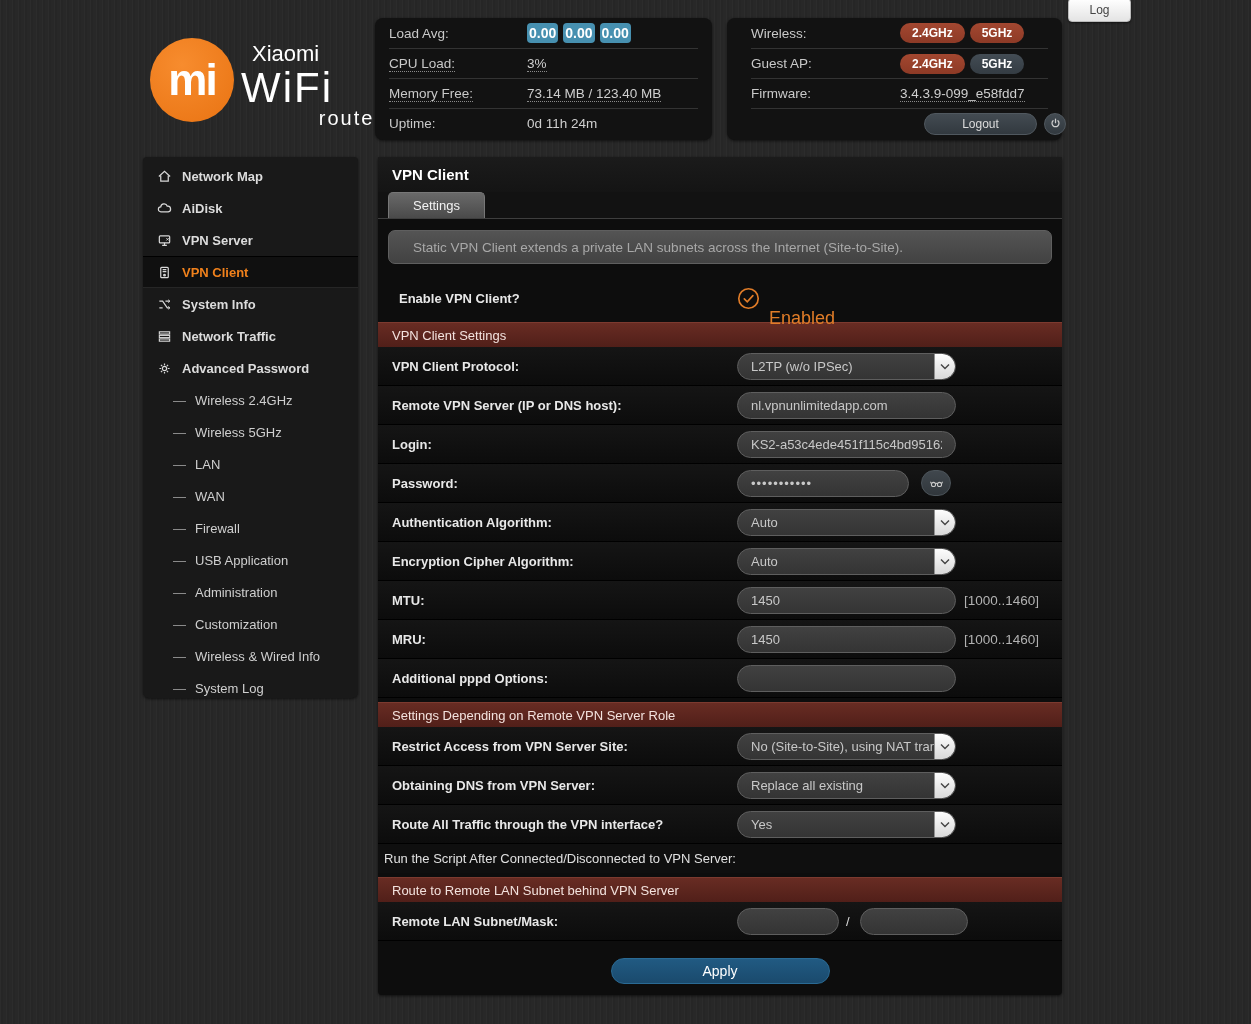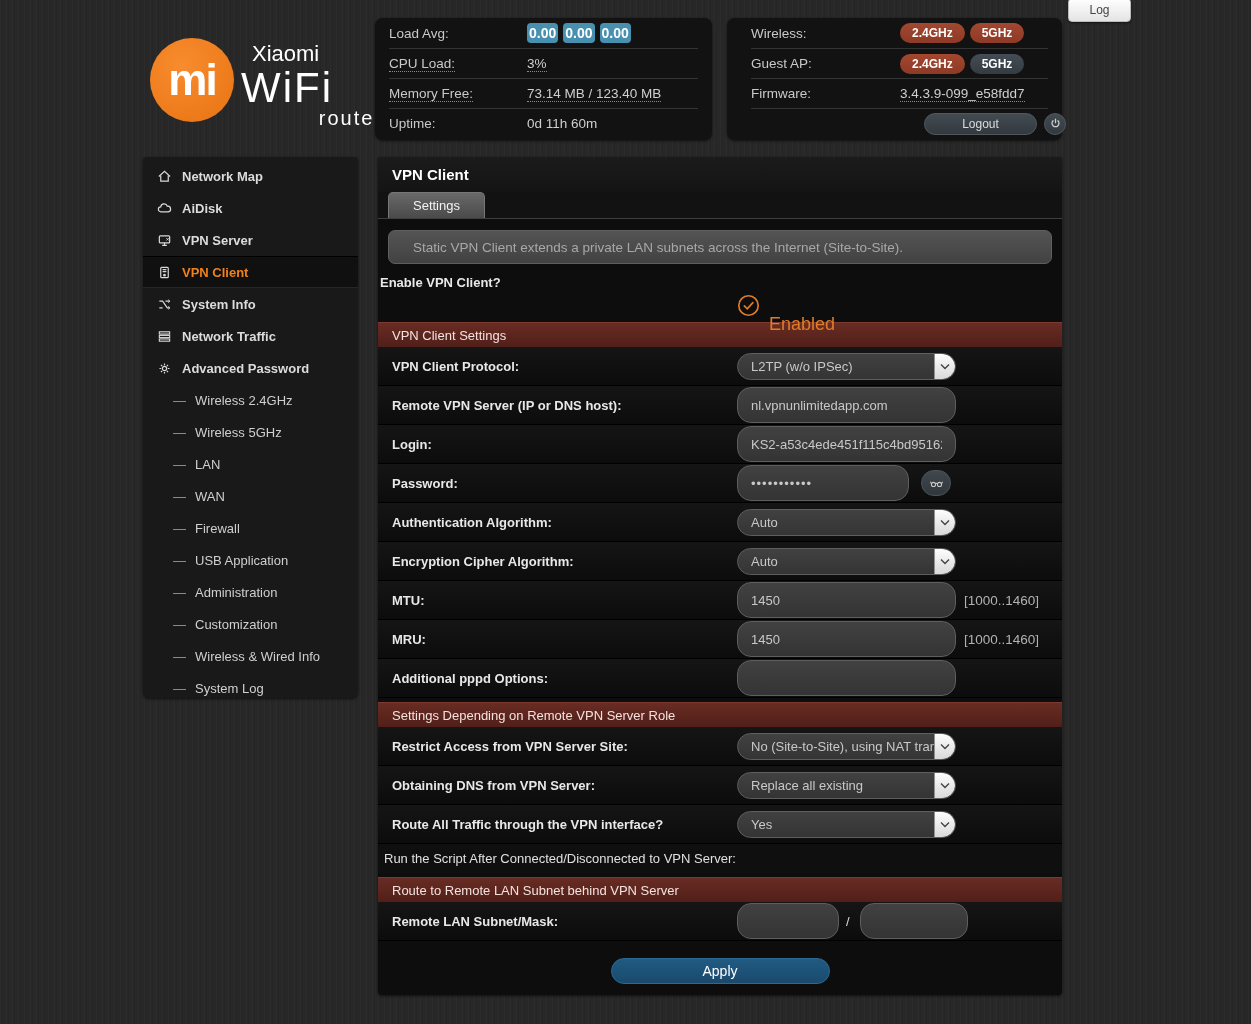--- a/index.html
+++ b/index.html
@@ -91,39 +91,39 @@
   .tab {
     height:26px; padding:0 24px; background:linear-gradient(#696969,#4a4a4a);
     border:1px solid #777; border-bottom:none; border-radius:5px 5px 0 0;
     color:#f2f2f2; font-size:13px; display:flex; align-items:center; cursor:pointer;
   }
   .desc-box {
     margin:11px 10px; height:34px; background:linear-gradient(#545454,#424242);
     border:1px solid #5f5f5f; border-radius:7px; display:flex; align-items:center;
     padding-left:24px; color:#a8a8a8; font-size:13.5px;
   }
-  .enable-row { height:47px; display:flex; align-items:flex-start; padding-left:2px; position:relative; }
+  .enable-row { height:47px; display:flex; align-items:center; padding-left:21px; position:relative; }
   .row-label { font-size:13px; font-weight:bold; color:#e8e8e8; }
   .enable-value { position:absolute; left:359px; display:flex; align-items:center; gap:9px; cursor:pointer; }
   .enable-text { color:#e07c28; font-size:18px;margin-top:39px; }
 
   .sec-header {
     height:25px; background:linear-gradient(#682c23,#511f19); border-top:1px solid #7c3a2f;
     display:flex; align-items:center; padding-left:14px;
     color:#f3e2de; font-size:13px; font-weight:normal;text-align:center;
   }
   .sec-gap { margin-top:4px; }
 
   .f-row {
     height:39px; display:flex; align-items:center; padding-left:14px; position:relative;
     background:linear-gradient(#151515,#0c0c0c); border-bottom:1px solid #000;
   }
   .f-control { position:absolute; left:359px; display:flex; align-items:center; }
   .pill-input {
-    width:219px; height:36px; background:linear-gradient(#414141,#343434);
+    width:219px; height:27px; background:linear-gradient(#414141,#343434);
     border:1px solid #5e5e5e; border-radius:14px; color:#c8c8c8; font-size:13px;
     padding:0 13px; font-family:"Liberation Sans", sans-serif; outline:none;
   }
   .pill-input.narrow { width:172px; }
   .pill-input.half  { width:102px; }
   .pill-input.half2 { width:108px; letter-spacing:0; margin-left:10px; }
   .pw { letter-spacing:1px; }
   .select {
     width:219px; height:27px; background:linear-gradient(#414141,#343434);
     border:1px solid #5e5e5e; border-radius:14px; position:relative; cursor:pointer;
@@ -188,21 +188,21 @@
       </span>
   </div>
   <div class="ip-row">
     <span class="ip-label dotted">Memory Free:</span>
     <span class="ip-value">
         <span class="dotted">73.14 MB / 123.40 MB</span>
       </span>
   </div>
   <div class="ip-row">
     <span class="ip-label">Uptime:</span>
-    <span class="ip-value">0d 11h 60m</span>
+    <span class="ip-value">0d 11h 24m</span>
   </div>
 </div>
 
 <div class="info-panel panel-radio">
   <div class="ip-row">
     <span class="ip-label">Wireless:</span>
     <span class="ip-value">
       <span class="badge badge-red">2.4GHz</span>
       <span class="badge badge-red">5GHz</span>
     </span>

